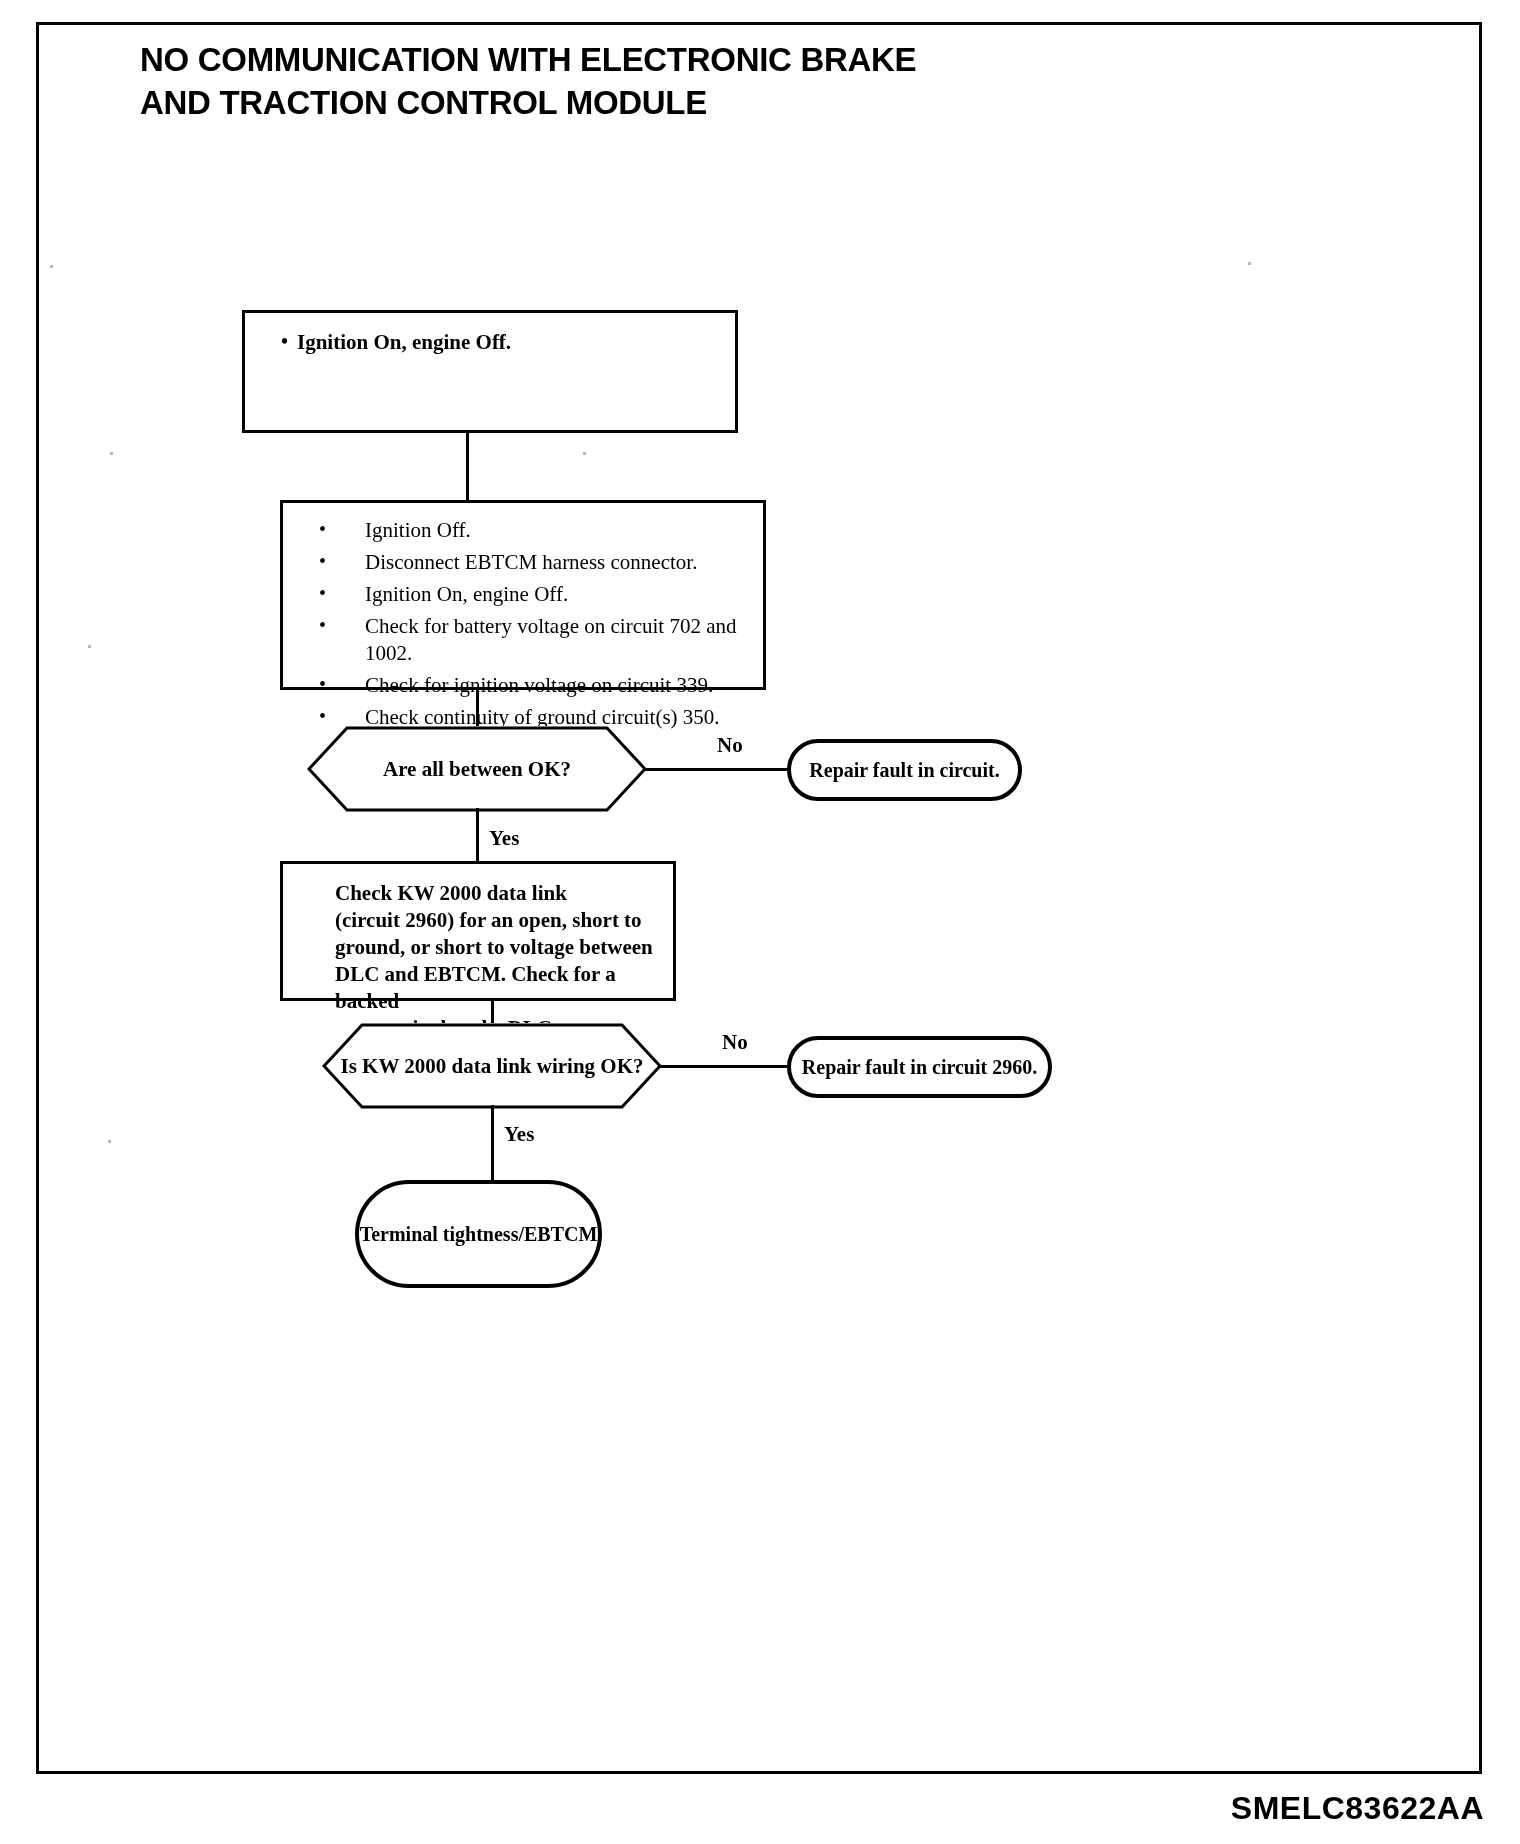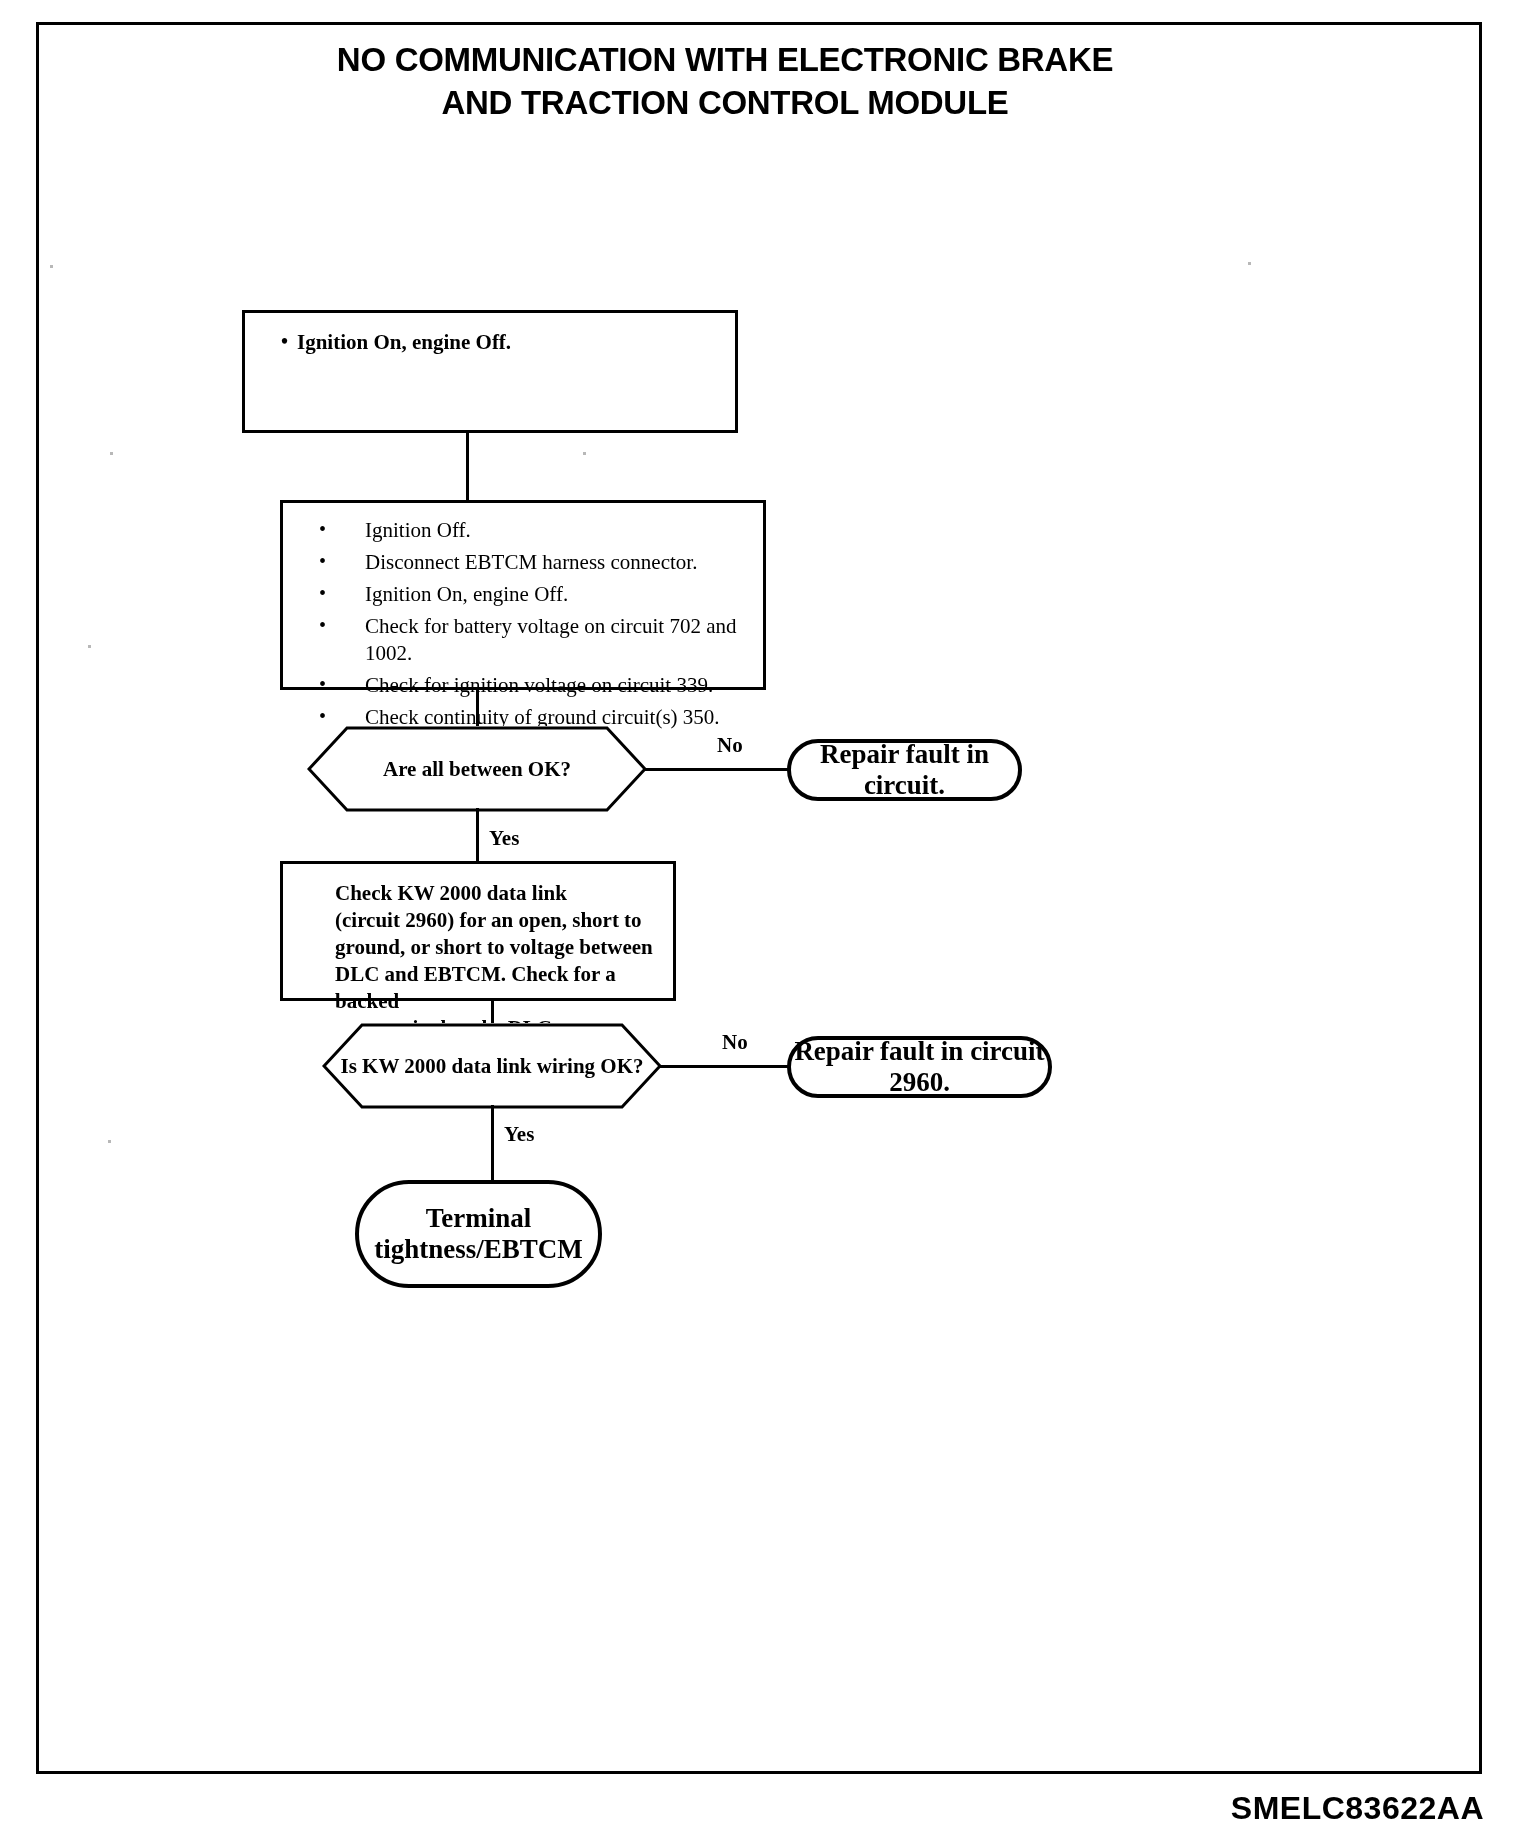--- a/index.html
+++ b/index.html
@@ -27,21 +27,21 @@
     box-sizing: border-box;
     background: #fff;
   }
 
   
   #title {
     position: absolute;
     left: 140px;
     top: 38px;
     width: 1170px;
-    text-align: center;
+    text-align: left;
     font-family: "Liberation Sans", sans-serif;
     font-weight: bold;
     font-size: 33px;
     line-height: 43px;
     letter-spacing: -0.3px;
   }
   #title .line { display: block; }
 
   
   #flow {
@@ -164,21 +164,21 @@
   }
 
   
   .terminator {
     border: 4px solid #000;
     border-radius: 999px;
     display: flex;
     align-items: center;
     justify-content: center;
     font-weight: bold;
-    font-size: 27px;
+    font-size: 20px;
     text-align: center;
   }
   #term-repair-circuit {
     left: 787px;
     top: 739px;
     width: 235px;
     height: 62px;
   }
   #term-repair-2960 {
     left: 787px;

